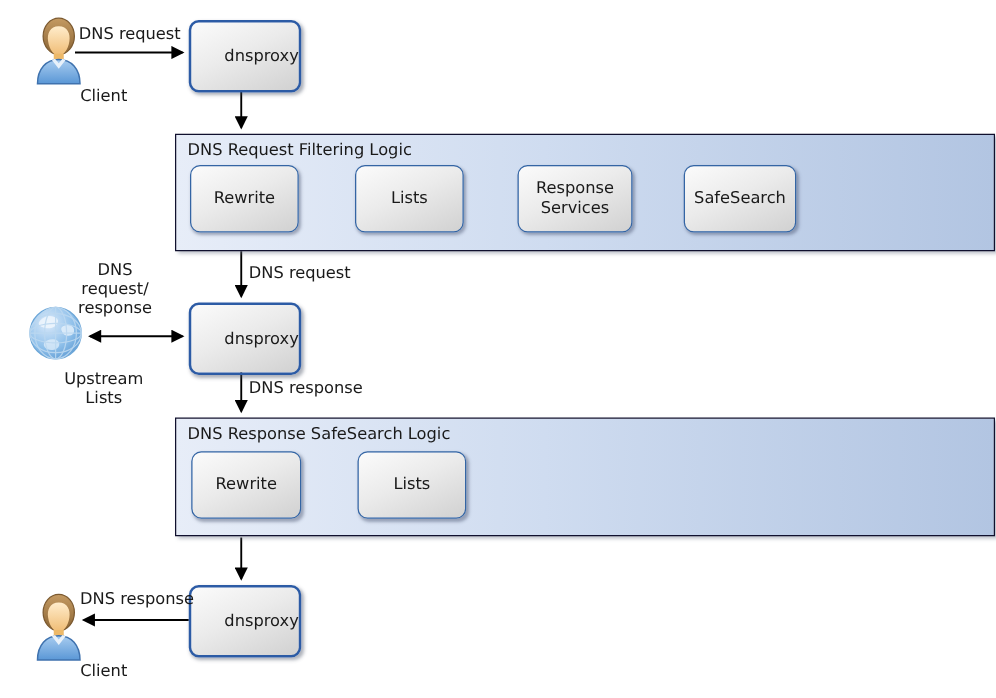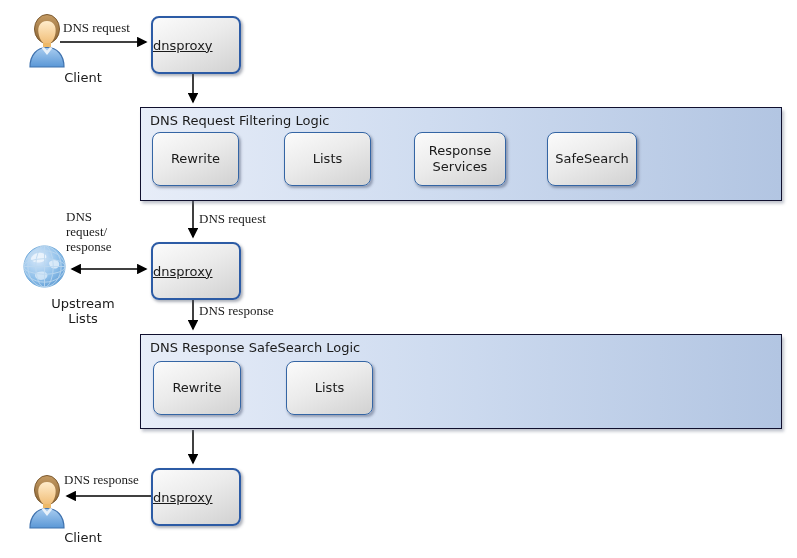--- a/index.html
+++ b/index.html
@@ -2,41 +2,41 @@
 <html><head>
 <meta charset="utf-8">
 <style>
   html,body { margin:0; padding:0; background:#ffffff; }
   body { font-family:"DejaVu Sans","Liberation Sans",sans-serif; color:#1a1a1a; }
   .canvas { position:relative; width:797px; height:558px; background:#ffffff; overflow:hidden; font-size:13px; }
 
   svg.overlay { position:absolute; left:0; top:0; width:797px; height:558px; pointer-events:none; }
 
   .node-box {
-    position:absolute; display:flex; align-items:center; justify-content:flex-start;
+    position:absolute; display:flex; align-items:center; justify-content:flex-end;
     border:2px solid #2c5ba5; border-radius:8px;
     background:linear-gradient(155deg,#fbfbfb 0%,#ebebeb 45%,#d1d1d1 100%);
     box-shadow:1.5px 2px 3px rgba(70,80,100,0.45);
-    text-decoration:underline;
   }
   .container-box {
     position:absolute;
     border:1.5px solid #10102e;
     background:linear-gradient(to right,#e7edf8 0%,#cfdcf0 45%,#b2c5e2 100%);
     box-shadow:2px 2.5px 3px rgba(110,120,140,0.45);
+    padding-left:14px;
   }
   .container-title { position:absolute; left:9px; top:5px; white-space:nowrap; }
   .step {
     position:absolute; display:flex; align-items:center; justify-content:center;
     text-align:center; white-space:pre-line; line-height:1.22;
     border:1.5px solid #3465a4; border-radius:8px;
     background:linear-gradient(155deg,#fbfbfb 0%,#ebebeb 45%,#d1d1d1 100%);
     box-shadow:1.5px 2px 2.5px rgba(50,60,90,0.4);
   }
-  .edge-label { position:absolute; white-space:pre-line;font-family:Liberation Serif, serif; }
+  .edge-label { position:absolute; white-space:pre-line; }
   .node-label { position:absolute; text-align:center; white-space:pre-line; line-height:15px;margin-left:36px; }
   .icon { position:absolute; }
 </style>
 </head>
 <body>
 
 <div class="canvas">
 
   <svg class="overlay">
     <defs>
@@ -126,21 +126,21 @@
         <line x1="23" y1="2" x2="23" y2="44"></line>
         <ellipse cx="23" cy="23" rx="21" ry="8"></ellipse>
         <ellipse cx="23" cy="23" rx="21" ry="16"></ellipse>
         <line x1="2" y1="23" x2="44" y2="23"></line>
       </g>
     </svg>
   </div>
   <div class="node-label" style="left:5px;top:296px;width:84px">Upstream
 Lists</div>
 
-  <div class="edge-label" style="left:66px;top:209px;width:80px;text-align:left;line-height:15px">DNS
+  <div class="edge-label" style="left:52px;top:209px;width:80px;text-align:center;line-height:15px">DNS
 request/
 response</div>
 
   <div class="node-box" style="left:151px;top:242px;width:86px;height:54px">
     <span>dnsproxy</span>
   </div>
 
   <div class="edge-label" style="left:199px;top:303px">DNS response</div>
 
   <div class="container-box" style="left:140px;top:334px;width:640px;height:93px">

